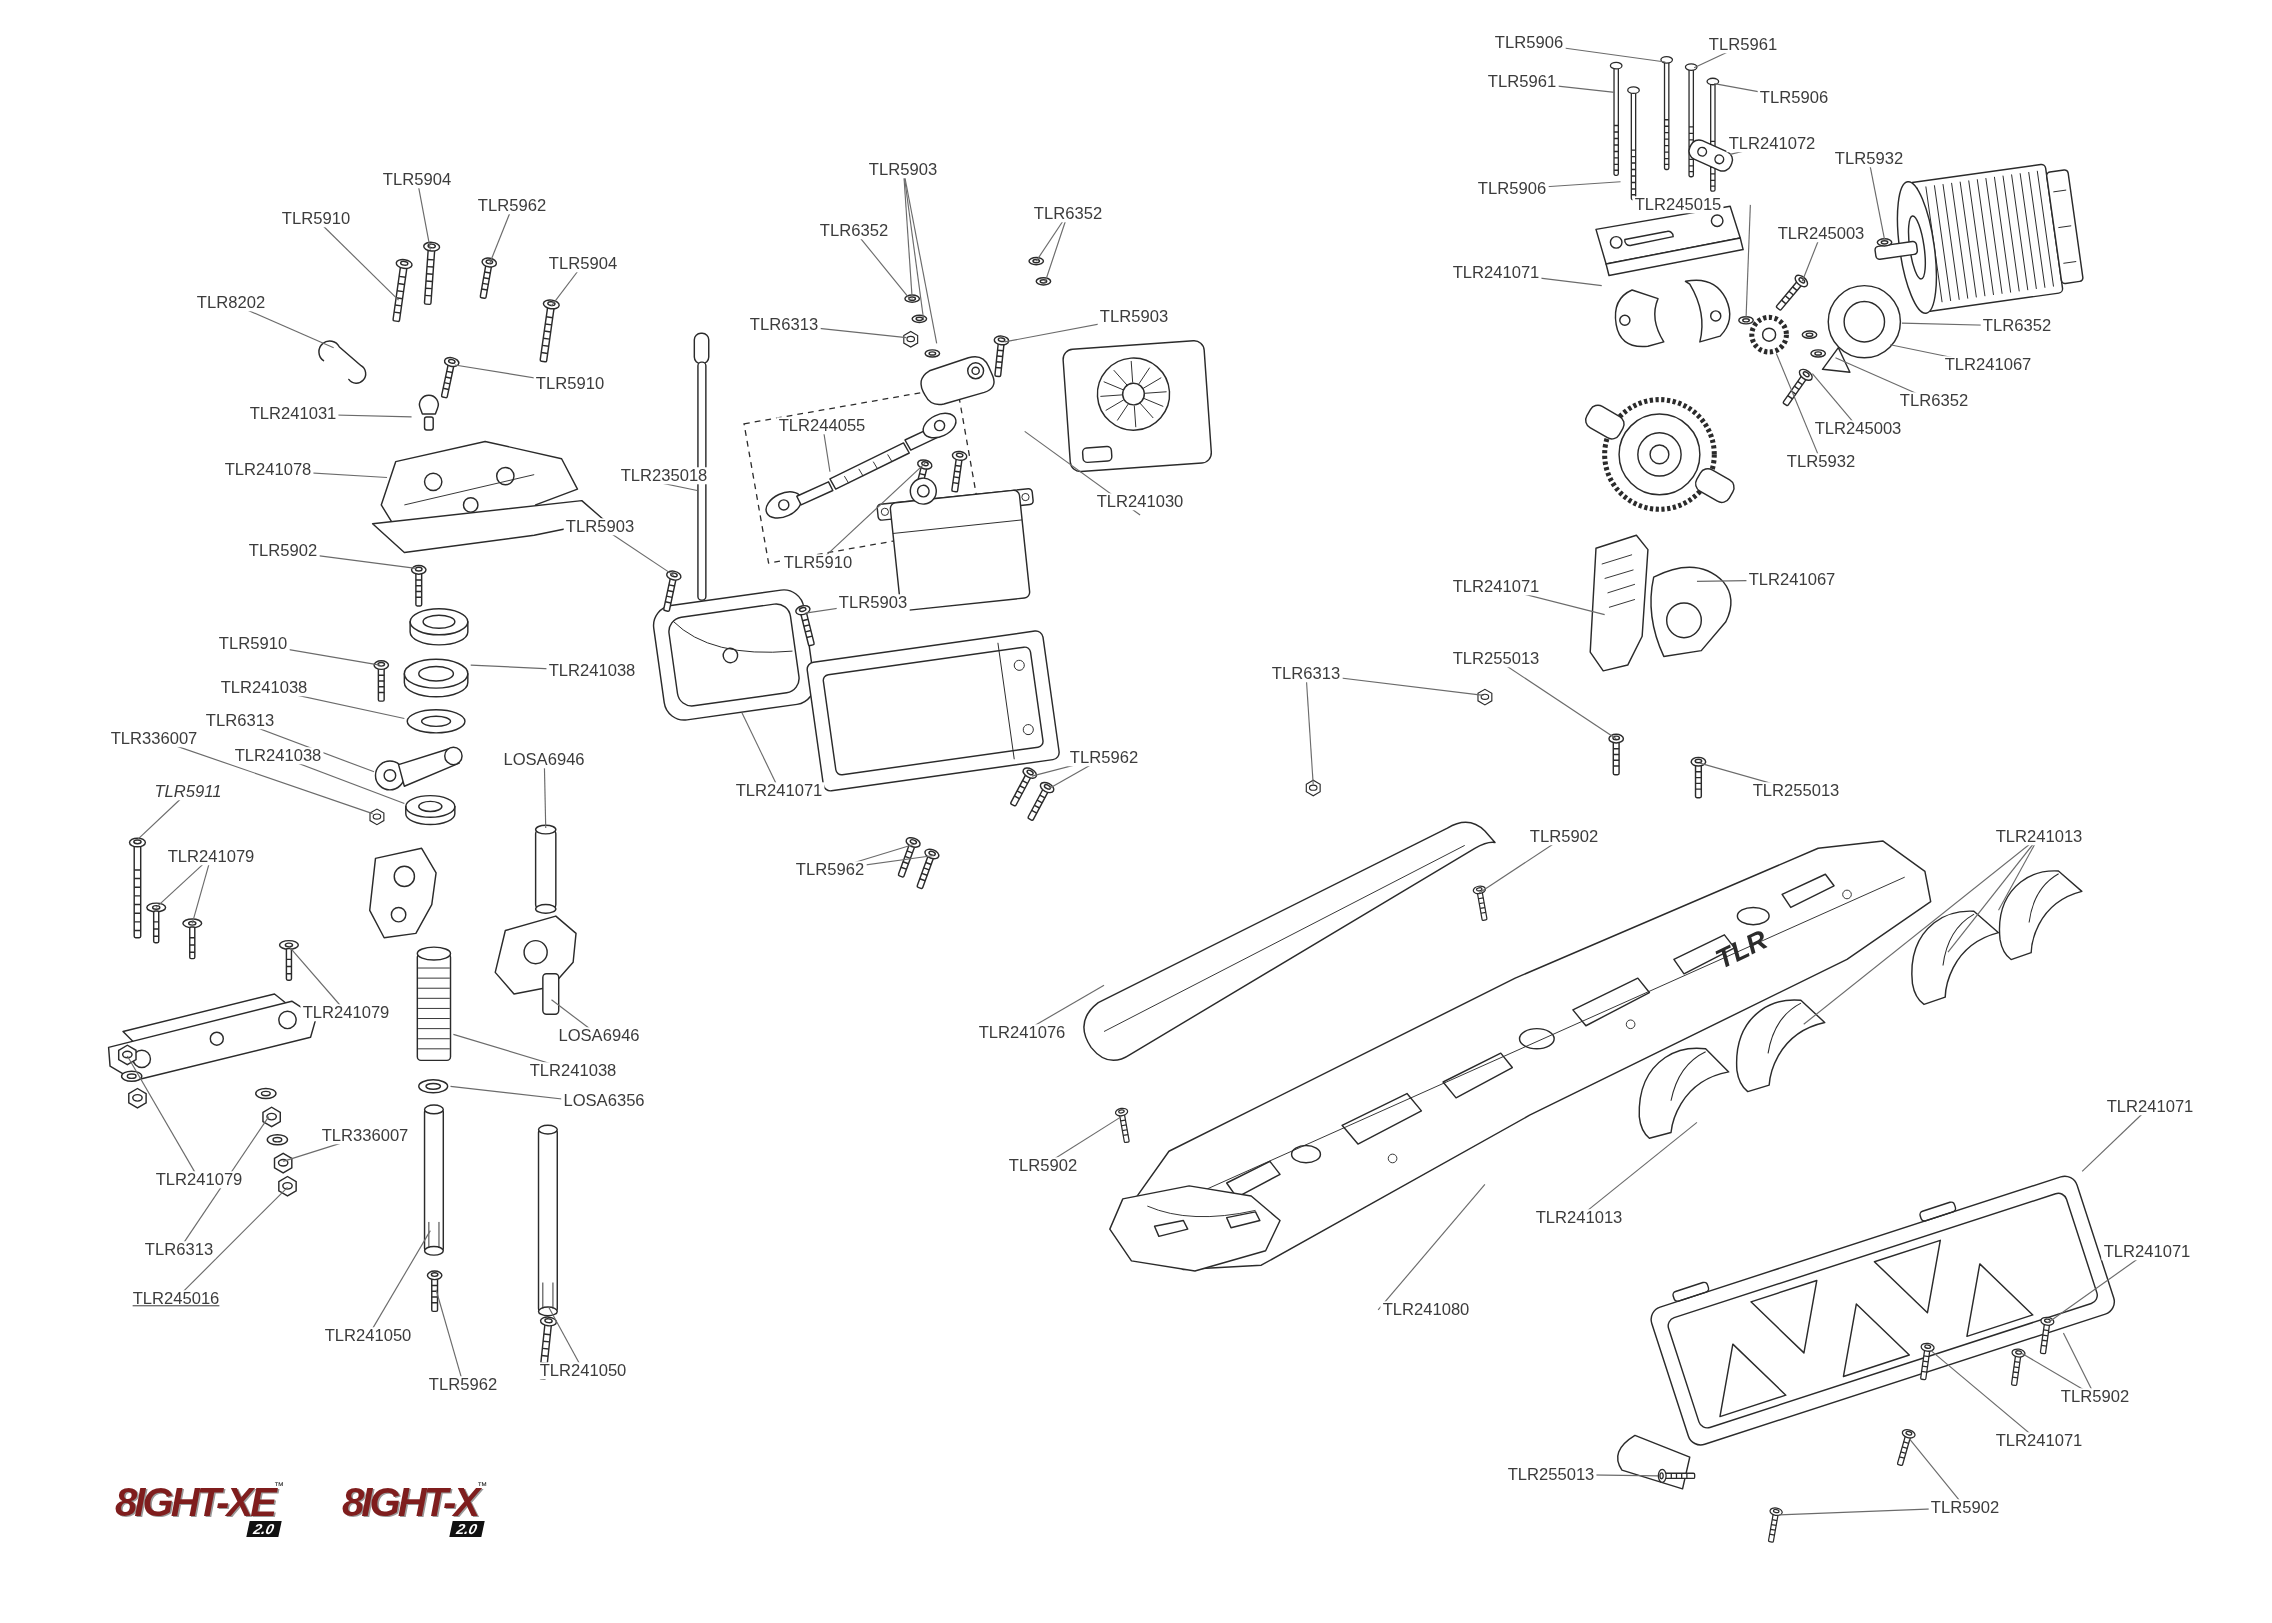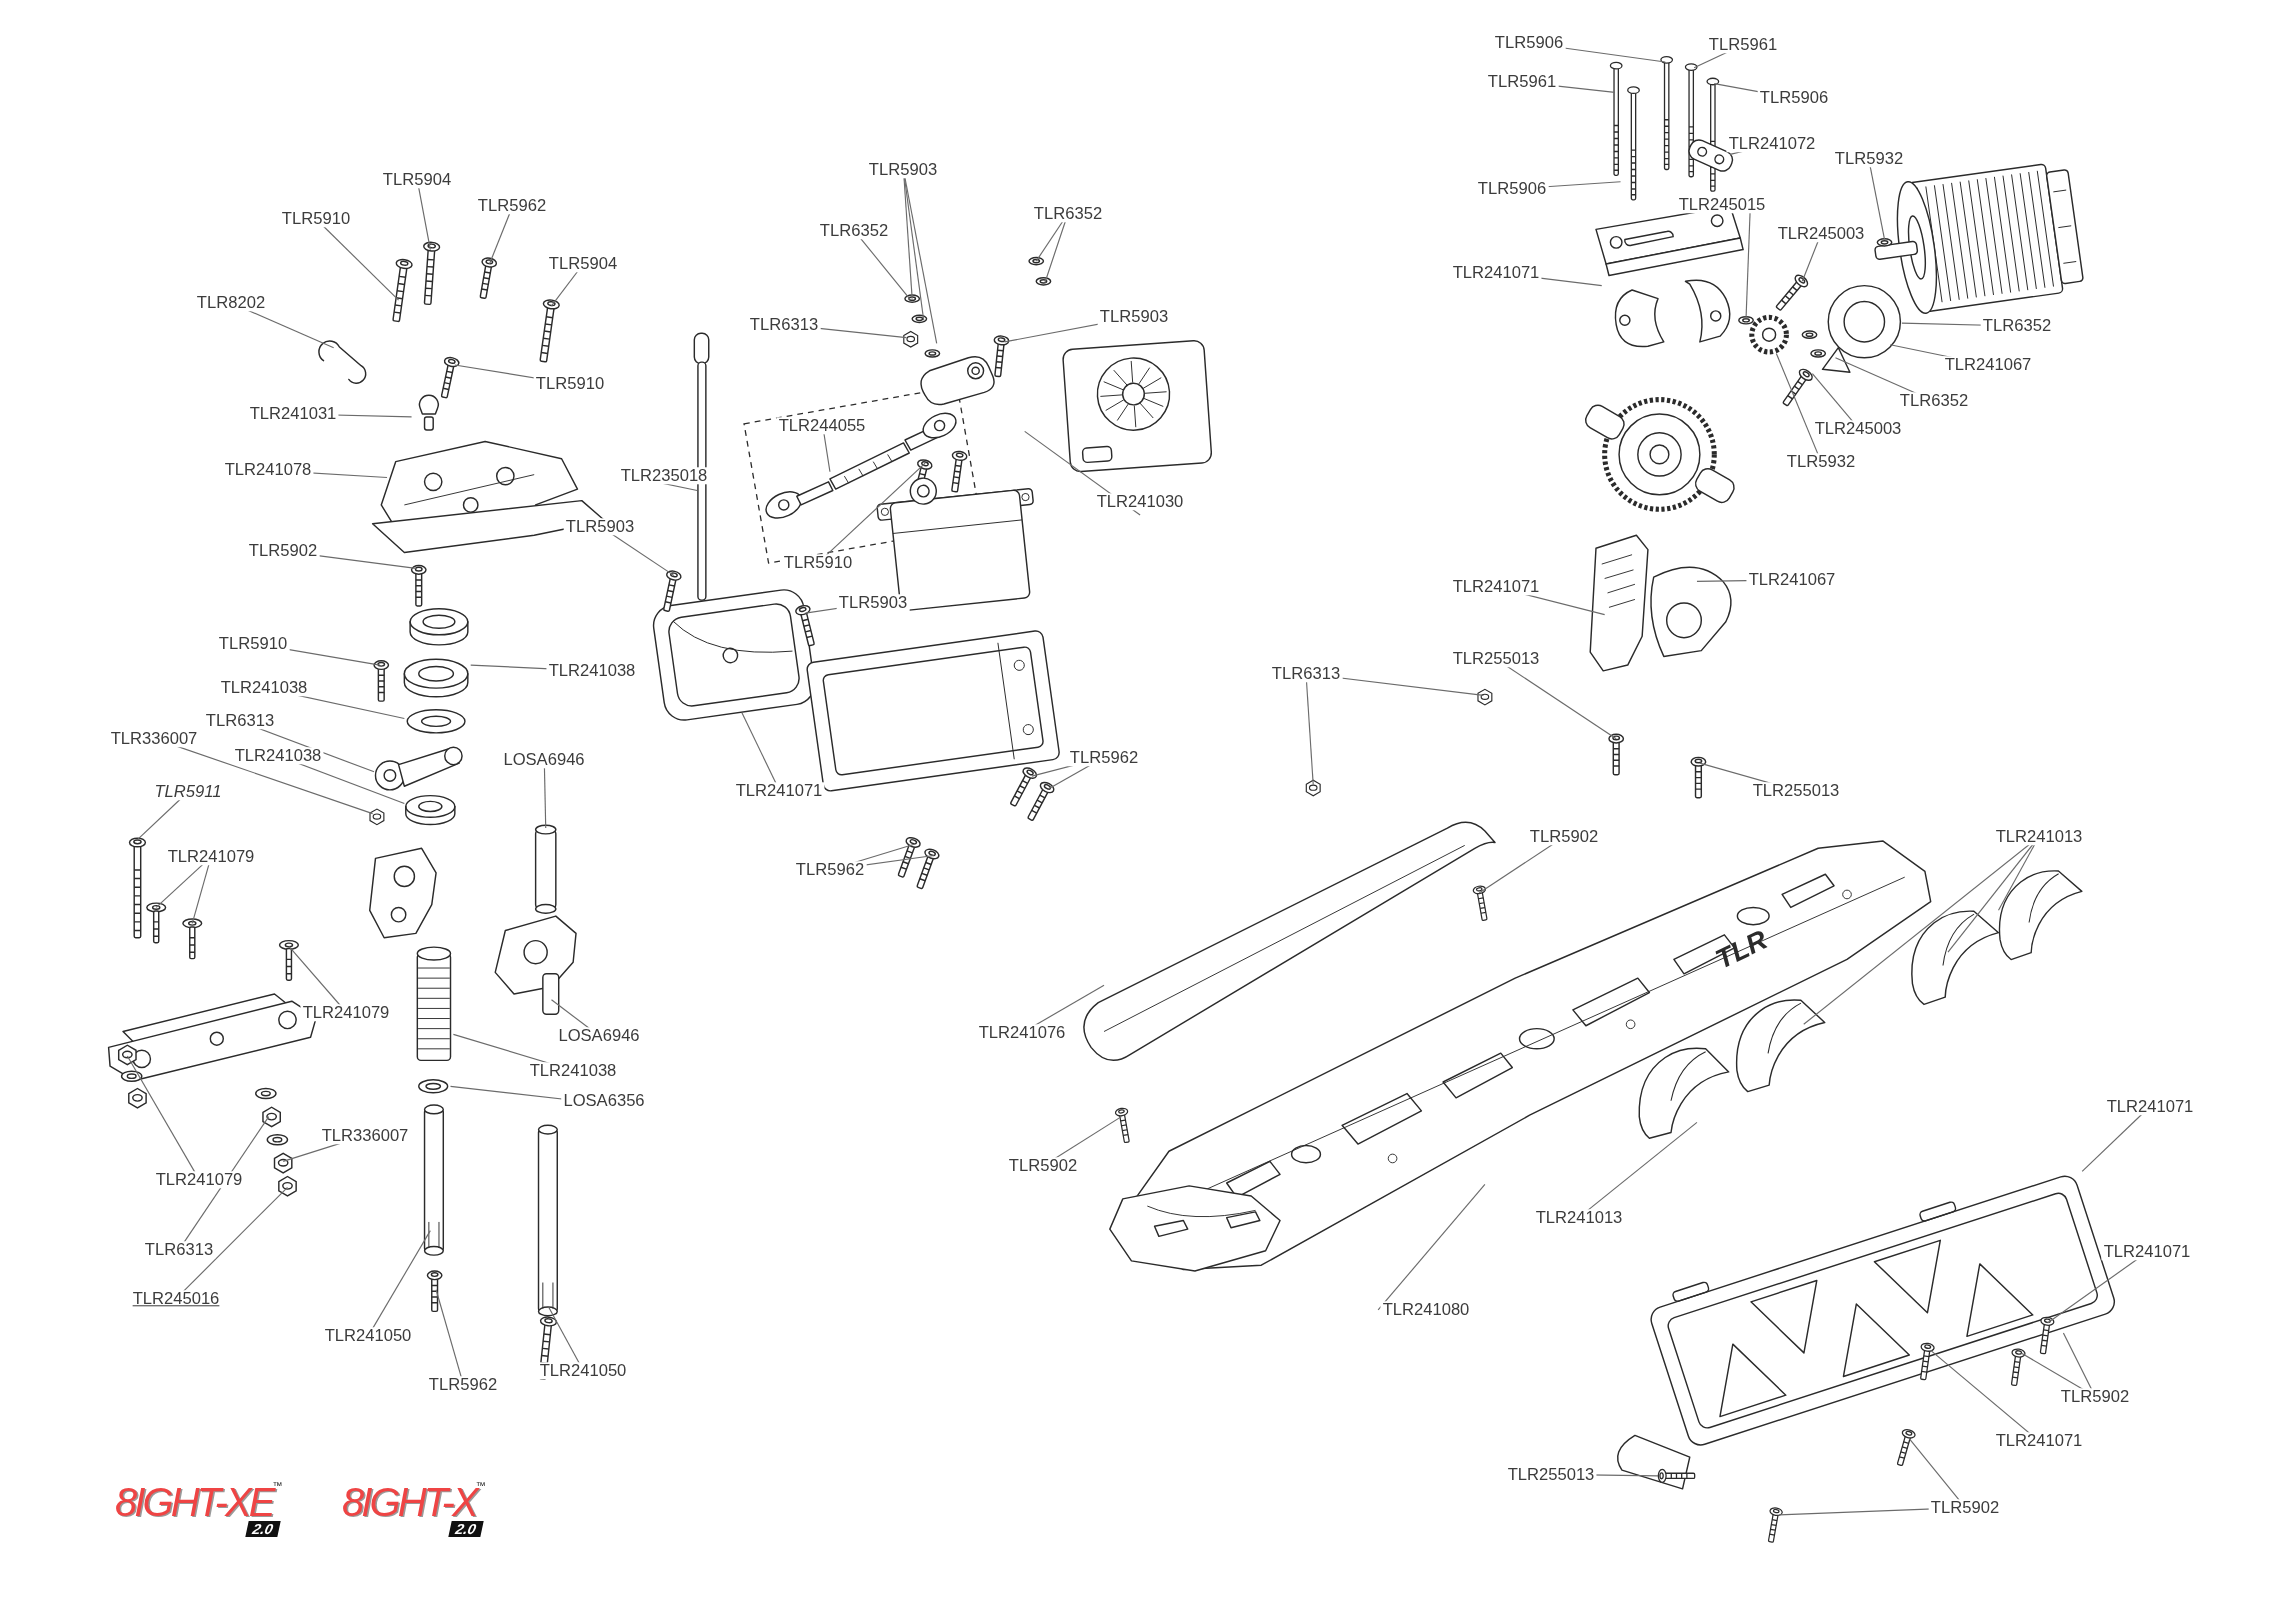--- a/index.html
+++ b/index.html
@@ -13,21 +13,21 @@
   .label{position:absolute;transform:translate(-50%,-50%);font-size:16.6px;color:#3c3c3c;
          background:#fff;padding:0 2.2px;white-space:nowrap;line-height:1.05;}
   .leader{stroke:#6b6b6b;stroke-width:1.6;}
   .ln{fill:none;stroke:#2b2b2b;stroke-width:2;stroke-linejoin:round;stroke-linecap:round;}
   .lnt{fill:none;stroke:#2b2b2b;stroke-width:1.3;}
   .fw{fill:#ffffff;stroke:#2b2b2b;stroke-width:2;stroke-linejoin:round;}
   .dash{fill:none;stroke:#2b2b2b;stroke-width:1.8;stroke-dasharray:8 7;}
   .gear{fill:#ffffff;stroke:#2b2b2b;stroke-width:7;stroke-dasharray:4.5 3.5;}
   .brand{font:italic 700 38px "Liberation Sans",sans-serif;fill:#2b2b2b;}
   .logo{position:absolute;z-index:3;}
-  .logo-main{font-style:italic;font-weight:400;font-size:40px;letter-spacing:-2.9px;color:#ef4444;
+  .logo-main{font-style:italic;font-weight:700;font-size:40px;letter-spacing:-2.9px;color:#7f1d1d;
              text-shadow:1.4px 1.4px 0 #9a9a9a;}
   .logo-tm{font-size:10px;vertical-align:top;color:#141414;}
   .logo-badge{position:absolute;right:4.3px;bottom:-11.5px;background:#111;color:#fff;
               font-style:italic;font-weight:900;font-size:14.4px;padding:0 5.8px;
               transform:skewX(-12deg);}
 </style>
 </head>
 <body>
 
 <svg id="art" width="2273" height="1623" viewBox="0 0 3150 2250" xmlns="http://www.w3.org/2000/svg">
@@ -453,21 +453,21 @@
     <div class="label" style="left: 779px; top: 791px;">TLR241071</div>
     <div class="label" style="left: 1104px; top: 758px;">TLR5962</div>
     <div class="label" style="left: 830px; top: 870px;">TLR5962</div>
     <div class="label" style="left: 1529px; top: 43px;">TLR5906</div>
     <div class="label" style="left: 1743px; top: 45px;">TLR5961</div>
     <div class="label" style="left: 1522px; top: 82px;">TLR5961</div>
     <div class="label" style="left: 1794px; top: 98px;">TLR5906</div>
     <div class="label" style="left: 1772px; top: 144px;">TLR241072</div>
     <div class="label" style="left: 1512px; top: 189px;">TLR5906</div>
     <div class="label" style="left: 1869px; top: 159px;">TLR5932</div>
-    <div class="label" style="left: 1722px; top: 205px;">TLR245015</div>
+    <div class="label" style="left: 1678px; top: 205px;">TLR245015</div>
     <div class="label" style="left: 1821px; top: 234px;">TLR245003</div>
     <div class="label" style="left: 1496px; top: 273px;">TLR241071</div>
     <div class="label" style="left: 2017px; top: 326px;">TLR6352</div>
     <div class="label" style="left: 1988px; top: 365px;">TLR241067</div>
     <div class="label" style="left: 1934px; top: 401px;">TLR6352</div>
     <div class="label" style="left: 1858px; top: 429px;">TLR245003</div>
     <div class="label" style="left: 1821px; top: 462px;">TLR5932</div>
     <div class="label" style="left: 1792px; top: 580px;">TLR241067</div>
     <div class="label" style="left: 1496px; top: 587px;">TLR241071</div>
     <div class="label" style="left: 1496px; top: 659px;">TLR255013</div>

